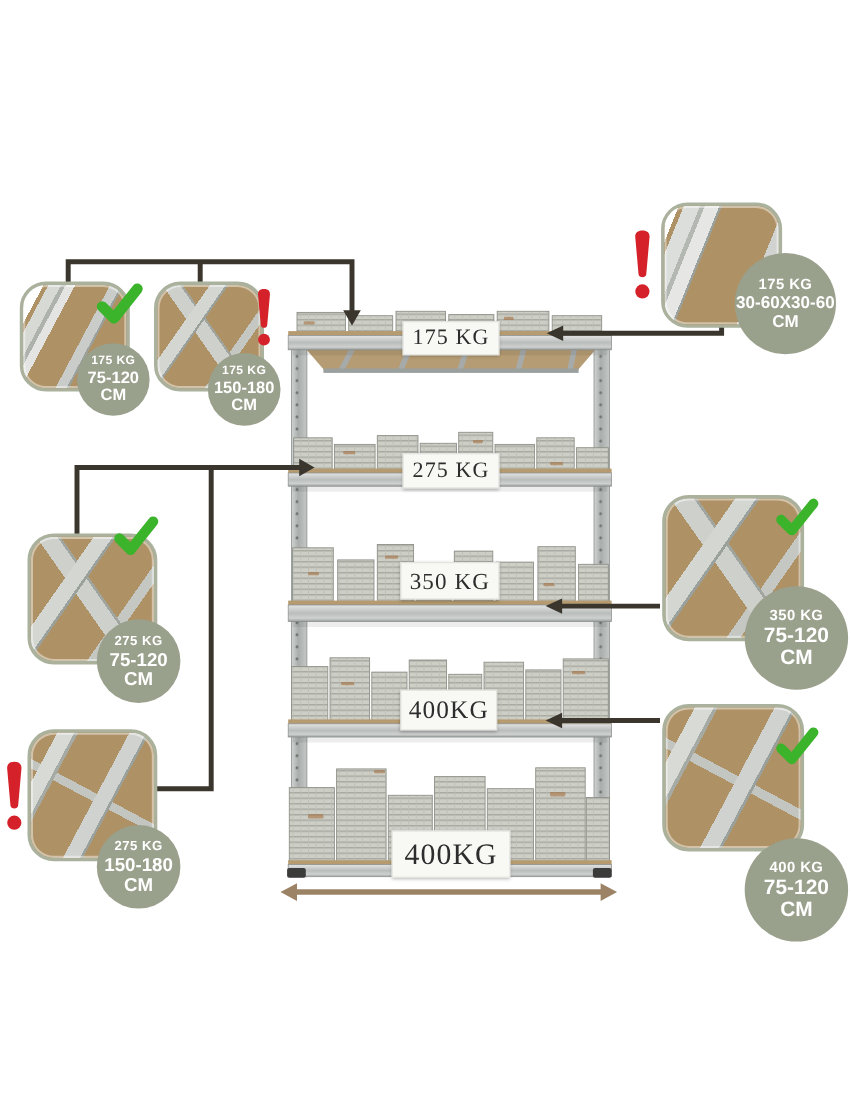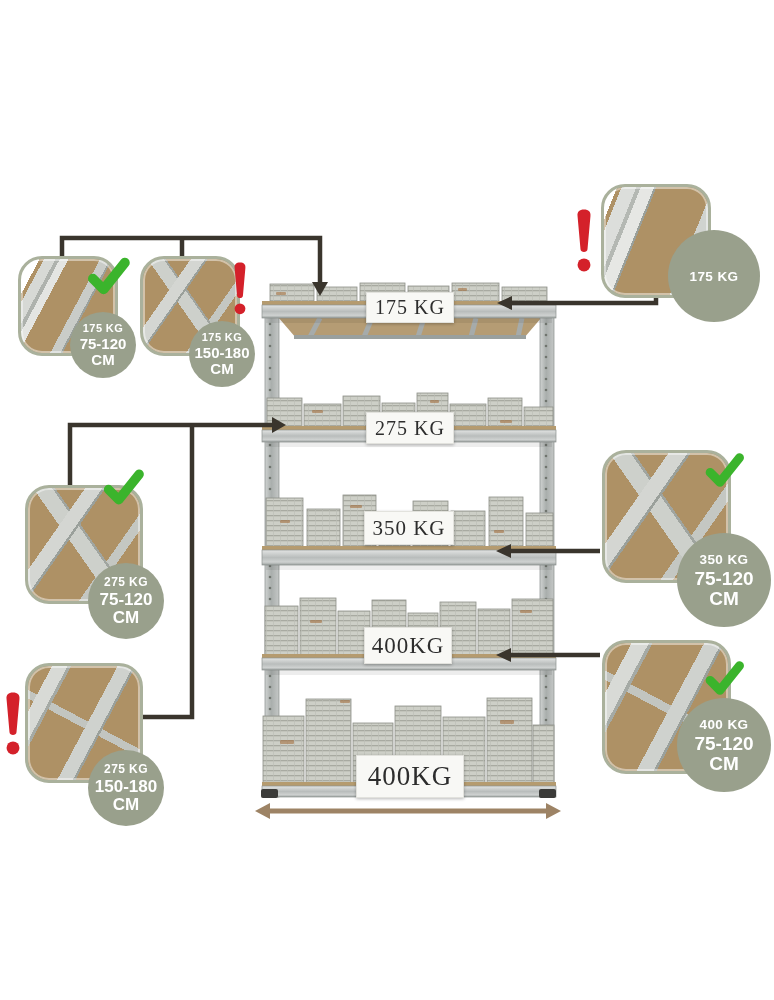--- a/index.html
+++ b/index.html
@@ -234,20 +234,21 @@
     <div class="bs">150-180 CM</div>
   </div>
 
   <div class="snap v3" style="left:601px;top:184px;width:104px;height:108px"></div>
   <svg class="icon" style="left:572px;top:204px" width="24" height="72" viewBox="0 0 26 70">
     <path d="M13 2 C18 2 20.5 4.5 20 9 L16.8 45 C16.5 49 9.5 49 9.2 45 L6 9 C5.5 4.5 8 2 13 2 Z" fill="#d4212a"></path>
     <circle cx="13" cy="62" r="7" fill="#d4212a"></circle>
   </svg>
   <div class="badge big tight" style="left:668px;top:230px;width:92px;height:92px">
     <div class="bw">175 KG</div>
+    <div class="bs">30-60X30-60 CM</div>
   </div>
 
   <div class="snap v2" style="left:25px;top:485px;width:112px;height:113px"></div>
   <svg class="icon" style="left:100px;top:464px" width="46" height="46" viewBox="0 0 54 54">
     <path d="M10 30 L22 42 L46 12" fill="none" stroke="#3bb42c" stroke-width="11" stroke-linecap="round" stroke-linejoin="round"></path>
   </svg>
   <div class="badge mid" style="left:88px;top:563px;width:76px;height:76px">
     <div class="bw">275 KG</div>
     <div class="bs">75-120 CM</div>
   </div>
@@ -268,18 +269,18 @@
   </svg>
   <div class="badge big" style="left:677px;top:533px;width:94px;height:94px">
     <div class="bw">350 KG</div>
     <div class="bs">75-120 CM</div>
   </div>
 
   <div class="snap v5" style="left:602px;top:640px;width:123px;height:128px"></div>
   <svg class="icon" style="left:702px;top:656px" width="44" height="44" viewBox="0 0 54 54">
     <path d="M10 30 L22 42 L46 12" fill="none" stroke="#3bb42c" stroke-width="11" stroke-linecap="round" stroke-linejoin="round"></path>
   </svg>
-  <div class="badge big" style="left:677px;top:698px;width:94px;height:94px">
+  <div class="badge big" style="left:677px;top:762px;width:94px;height:94px">
     <div class="bw">400 KG</div>
     <div class="bs">75-120 CM</div>
   </div>
 
 </div>
 
 </body></html>

